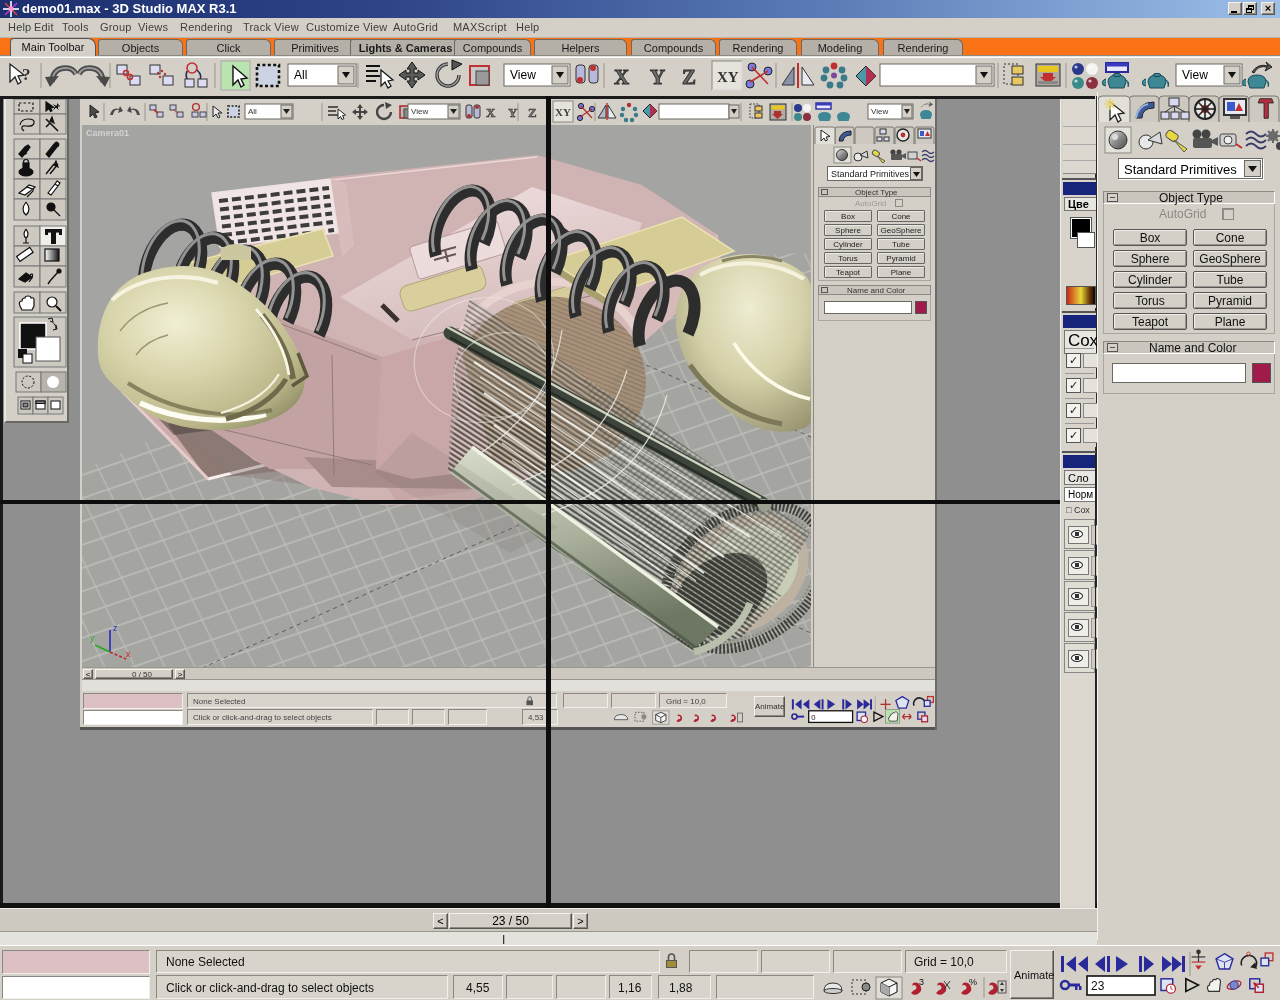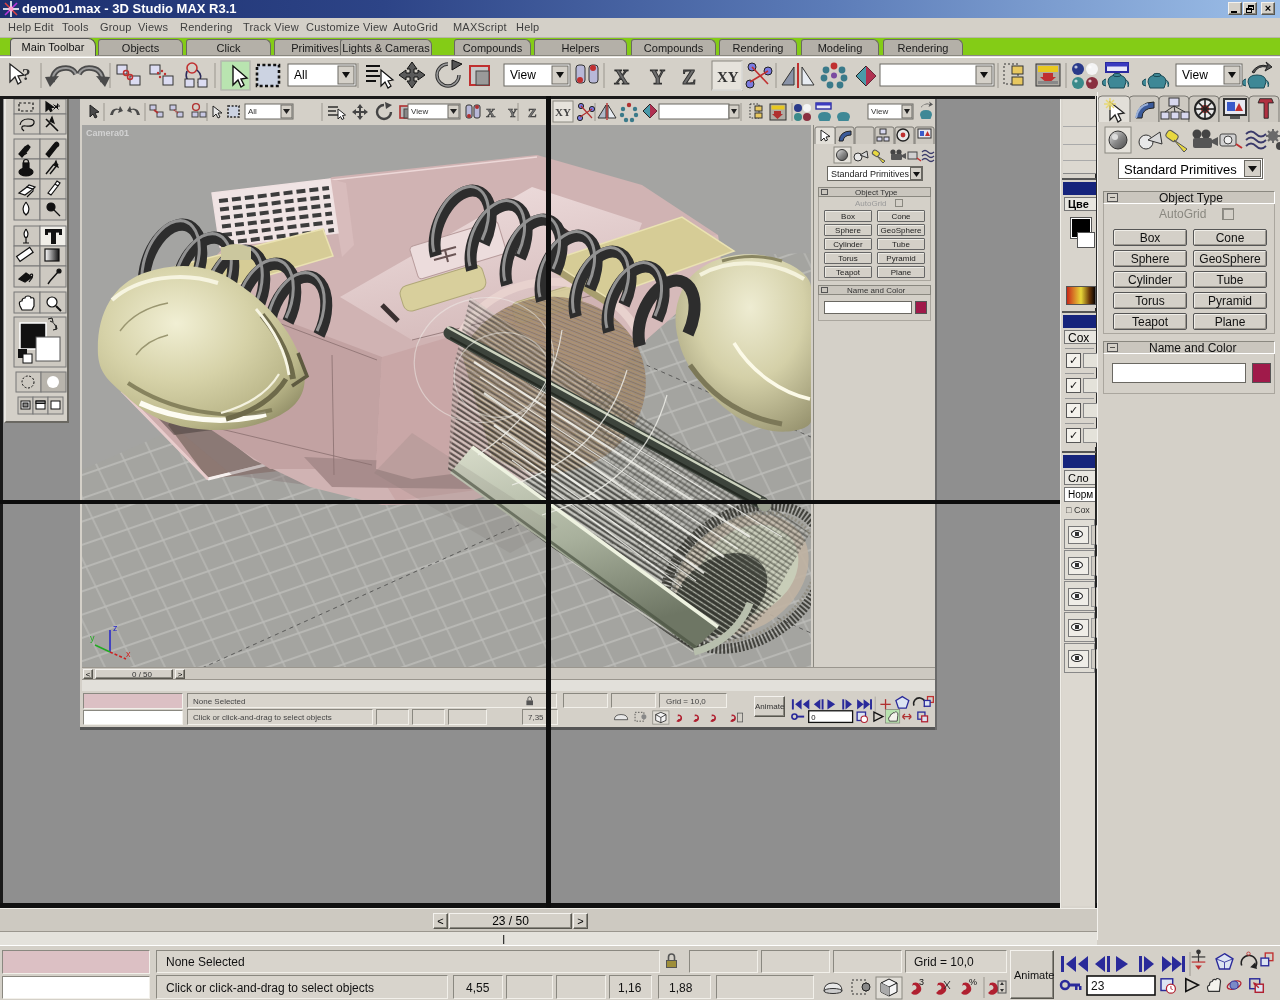--- a/index.html
+++ b/index.html
@@ -40,27 +40,27 @@
   <span class="abs" style="left:100px;top:3px">Group</span>
   <span class="abs" style="left:138px;top:3px">Views</span>
   <span class="abs" style="left:180px;top:3px">Rendering</span>
   <span class="abs" style="left:243px;top:3px">Track View</span>
   <span class="abs" style="left:306px;top:3px">Customize View</span>
   <span class="abs" style="left:393px;top:3px">AutoGrid</span>
   <span class="abs" style="left:453px;top:3px">MAXScript</span>
   <span class="abs" style="left:516px;top:3px">Help</span>
 </div>
 
-<div class="abs" id="tabbar" style="left:0;top:38px;width:1280px;height:19px;background:#84cc16;font-size:12px;color:#111;">
+<div class="abs" id="tabbar" style="left:0;top:38px;width:1280px;height:19px;background:#f97316;font-size:12px;color:#111;">
   <div class="abs" style="left:0;top:17px;width:1280px;height:2px;background:#e8e6e0;border-top:1px solid #8a8880;"></div>
   <div class="abs" style="left:10px;top:0px;width:86px;height:18px;background:#d4d0c8;border:1px solid #555;border-bottom:none;border-radius:4px 8px 0 0;text-align:center;line-height:17px;z-index:2;font-size:11px;">Main Toolbar</div>
   <div class="abs tabi" style="left:98px;width:85px;">Objects</div>
   <div class="abs tabi" style="left:186px;width:85px;">Click</div>
   <div class="abs tabi" style="left:274px;width:82px;">Primitives</div>
-  <div class="abs tabi" style="left:340px;width:92px;">Lights &amp; Cameras</div>
+  <div class="abs tabi" style="left:350px;width:111px;font-weight:bold;">Lights &amp; Cameras</div>
   <div class="abs tabi" style="left:454px;width:77px;">Compounds</div>
   <div class="abs tabi" style="left:534px;width:93px;">Helpers</div>
   <div class="abs tabi" style="left:631px;width:85px;">Compounds</div>
   <div class="abs tabi" style="left:719px;width:78px;">Rendering</div>
   <div class="abs tabi" style="left:801px;width:78px;">Modeling</div>
   <div class="abs tabi" style="left:883px;width:80px;">Rendering</div>
 </div>
 <style>.tabi{top:1px;height:16px;background:#b4b0a8;border:1px solid #6a6862;border-bottom:none;border-radius:3px 6px 0 0;text-align:center;line-height:16px;font-size:11px;color:#1a1a1a;}</style>
 
 <div class="abs" id="toolbar" style="left:0;top:57px;width:1280px;height:35px;background:#d4d0c8;border-top:1px solid #fff;">
@@ -725,21 +725,21 @@
         <rect x="2" y="9" width="11" height="8" fill="#555"></rect>
         <path d="M4.5 9 V6 a3 3 0 0 1 6 0 v3" stroke="#555" fill="none" stroke-width="1.6"></path>
       </svg>
     <div class="abs fld" style="left:105px;top:18px;width:186px;height:16px;">
         <span class="abs" style="left:5px;top:3px;">Click or click-and-drag to select objects</span>
       </div>
     <div class="abs fld" style="left:294px;top:18px;width:33px;height:16px;"></div>
     <div class="abs fld" style="left:330px;top:18px;width:33px;height:16px;"></div>
     <div class="abs fld" style="left:366px;top:18px;width:39px;height:16px;"></div>
     <div class="abs fld" style="left:440px;top:18px;width:36px;height:16px;">
-        <span class="abs" style="left:5px;top:3px;">7,35</span>
+        <span class="abs" style="left:5px;top:3px;">4,53</span>
       </div>
     <div class="abs fld" style="left:481px;top:2px;width:45px;height:15px;"></div>
     <div class="abs fld" style="left:529px;top:2px;width:45px;height:15px;"></div>
     <div class="abs fld" style="left:577px;top:2px;width:68px;height:15px;">
         <span class="abs" style="left:6px;top:3px;">Grid = 10,0</span>
       </div>
     <svg class="abs" style="left:528px;top:19px" width="140" height="15" viewBox="0 0 190 20">
       <path d="M6 13 q0 -7 9 -7 q9 0 9 7 Z" fill="#e8e8e8" stroke="#333"></path>
       <rect x="34" y="3" width="12" height="12" fill="none" stroke="#333" stroke-dasharray="2,2"></rect>
         <circle cx="46" cy="9" r="3.4" fill="#888"></circle>
@@ -925,21 +925,21 @@
     <div class="abs" style="left:2px;top:17px;width:32px;height:14px;background:#e8e6e0;border:1px solid #777;border-right:none;font-size:11px;font-weight:bold;">
         <span class="abs" style="left:3px;top:0px;">Цве</span>
       </div>
     <div class="abs" style="left:9px;top:38px;width:20px;height:20px;background:#000;border:1px solid #fff;outline:1px solid #555;"></div>
     <div class="abs" style="left:15px;top:52px;width:18px;height:16px;background:#fff;border:1px solid #555;"></div>
     <div class="abs" style="left:4px;top:106px;width:30px;height:19px;background:linear-gradient(90deg,#c82818,#e8d838 50%,#6a3808 80%,#0a0604 100%);border:1px solid #555;"></div>
   </div>
 
   <div class="abs" style="left:1px;top:215px;width:34px;height:136px;background:#d8d4cc;border-top:2px solid #555;">
     <div class="abs" style="left:1px;top:2px;width:33px;height:13px;background:#16247c;"></div>
-    <div class="abs" style="left:2px;top:17px;width:32px;height:14px;background:#e8e6e0;border:1px solid #777;border-right:none;font-size:12px;">
+    <div class="abs" style="left:2px;top:17px;width:32px;height:24px;background:#e8e6e0;border:1px solid #777;border-right:none;font-size:17px;">
         <span class="abs" style="left:3px;top:0px;">Сох</span>
       </div>
     <div class="abs chk" style="top:35px;"></div>
     <div class="abs chk" style="top:60px;"></div>
     <div class="abs chk" style="top:85px;"></div>
     <div class="abs chk" style="top:110px;"></div>
   </div>
 
   <div class="abs" style="left:1px;top:355px;width:34px;height:455px;background:#dcd8d0;border-top:2px solid #555;">
     <div class="abs" style="left:1px;top:2px;width:33px;height:13px;background:#16247c;"></div>

